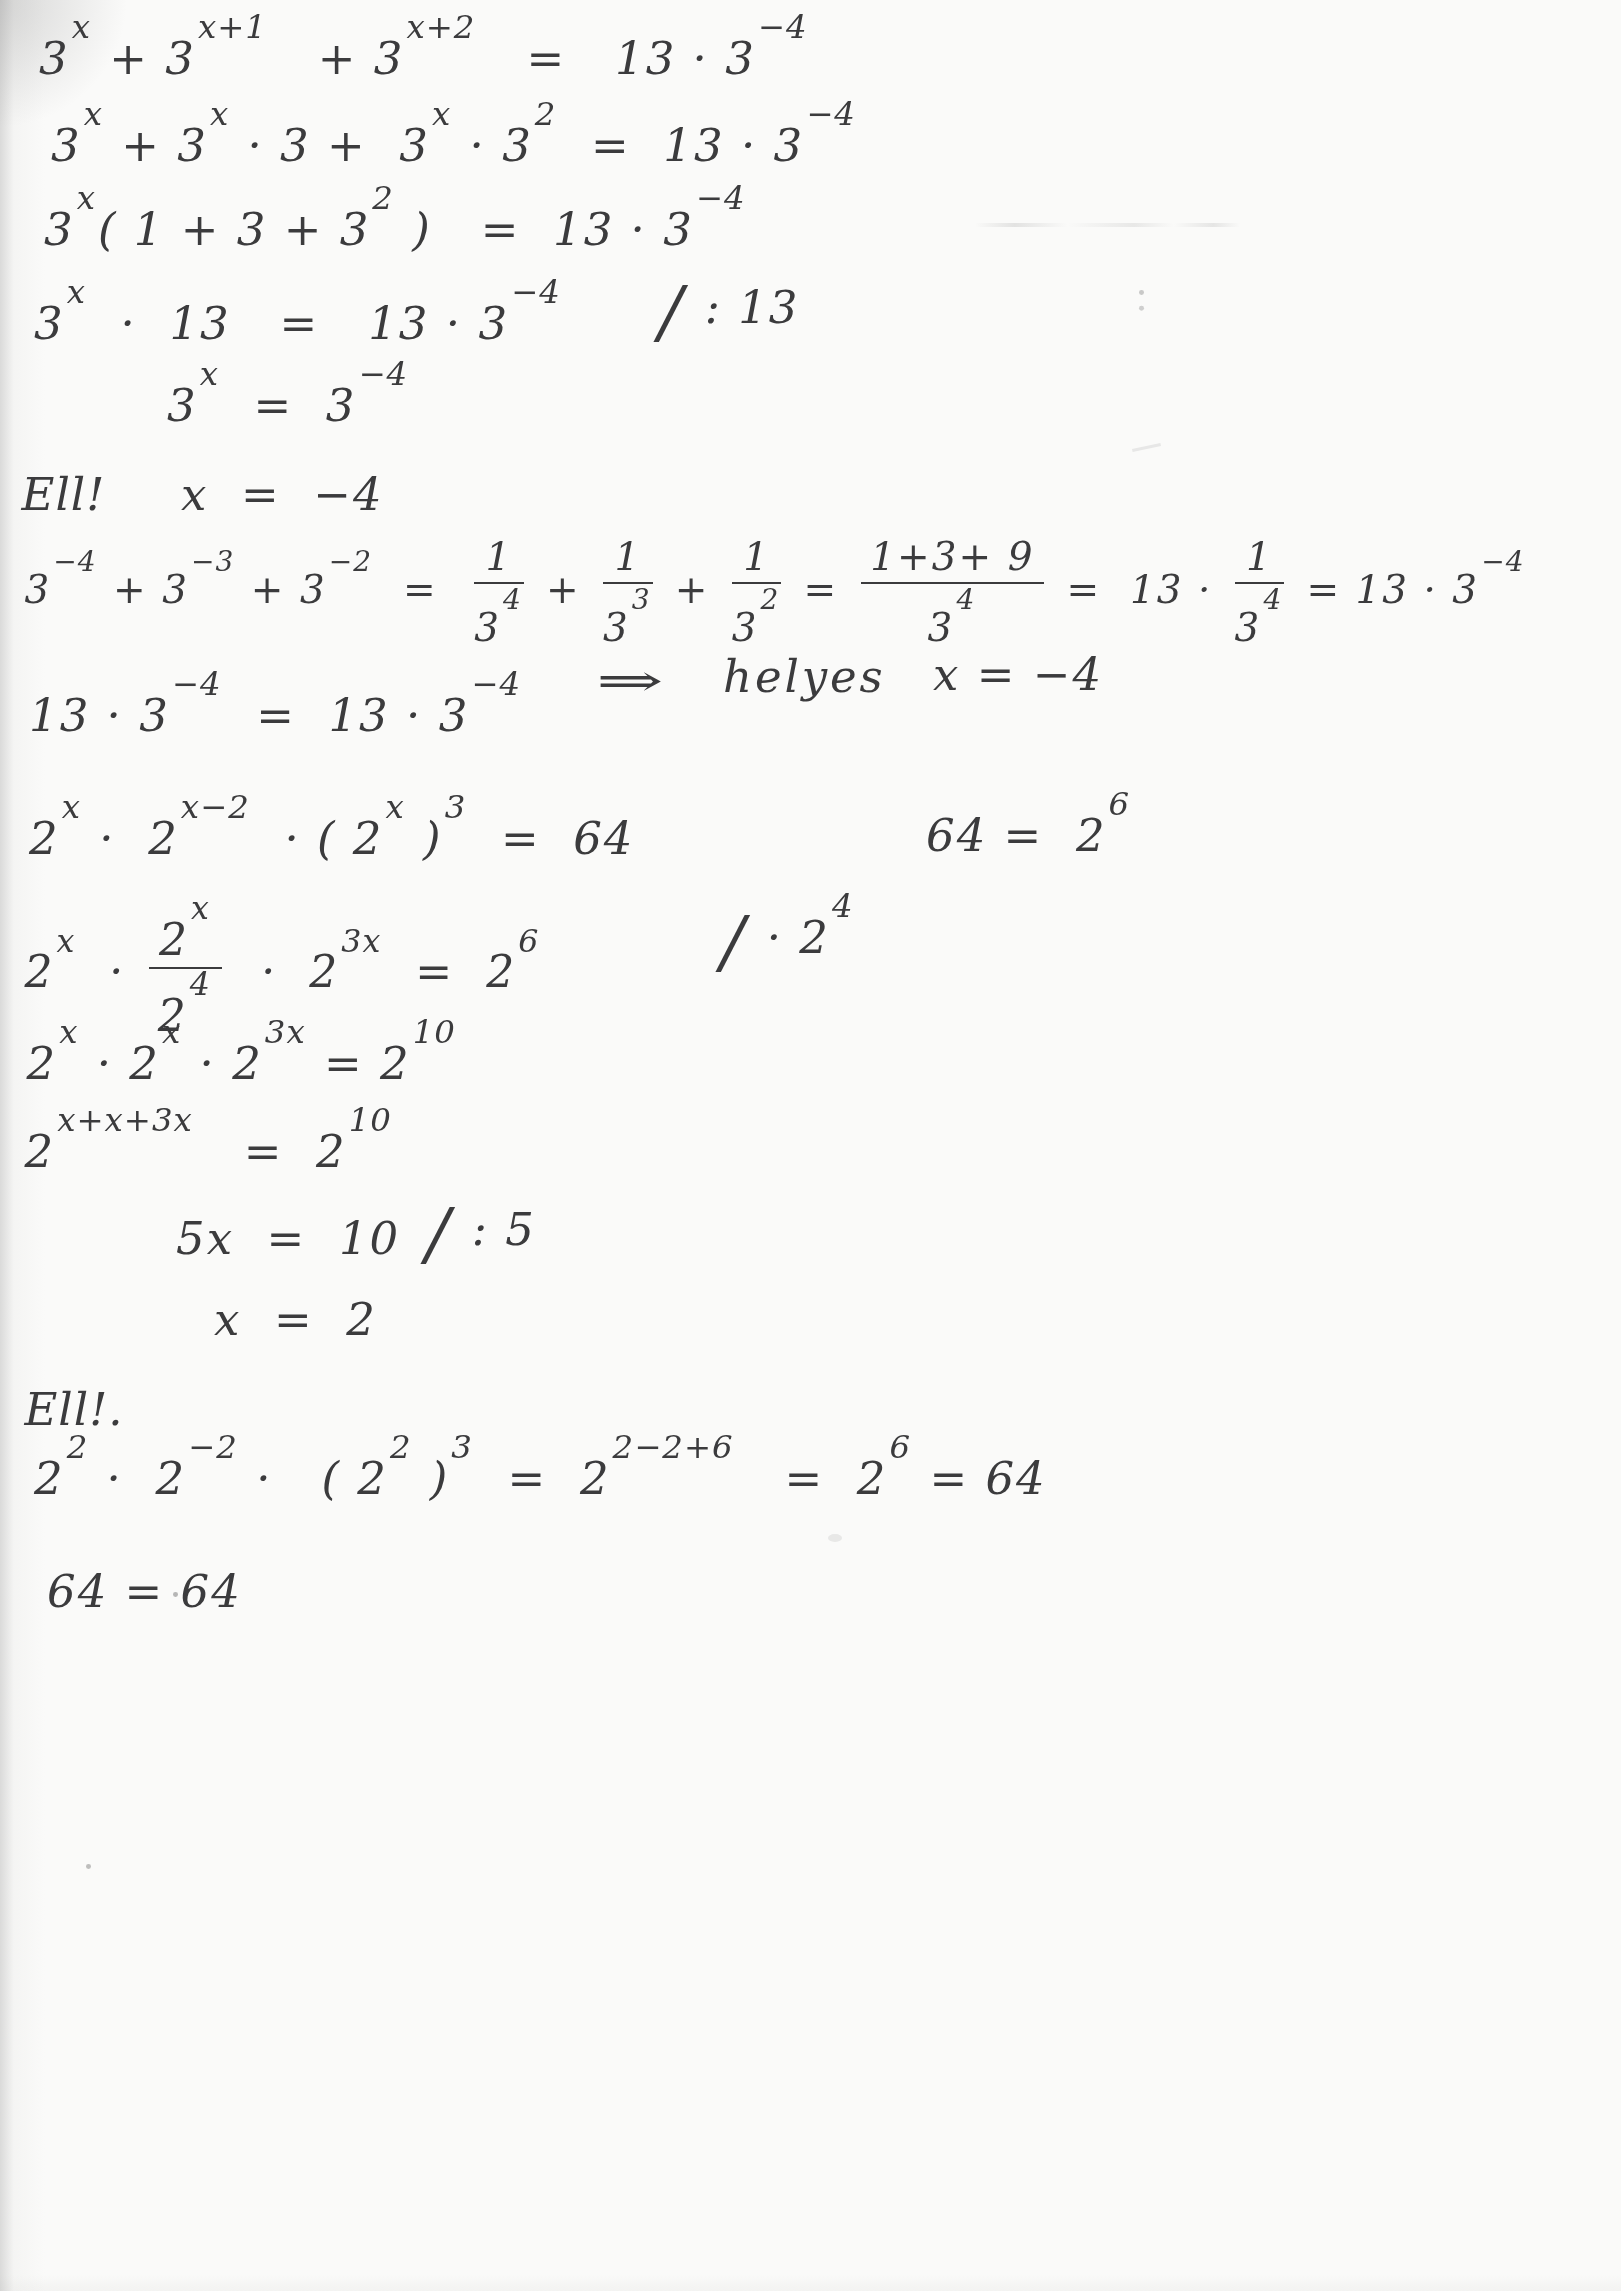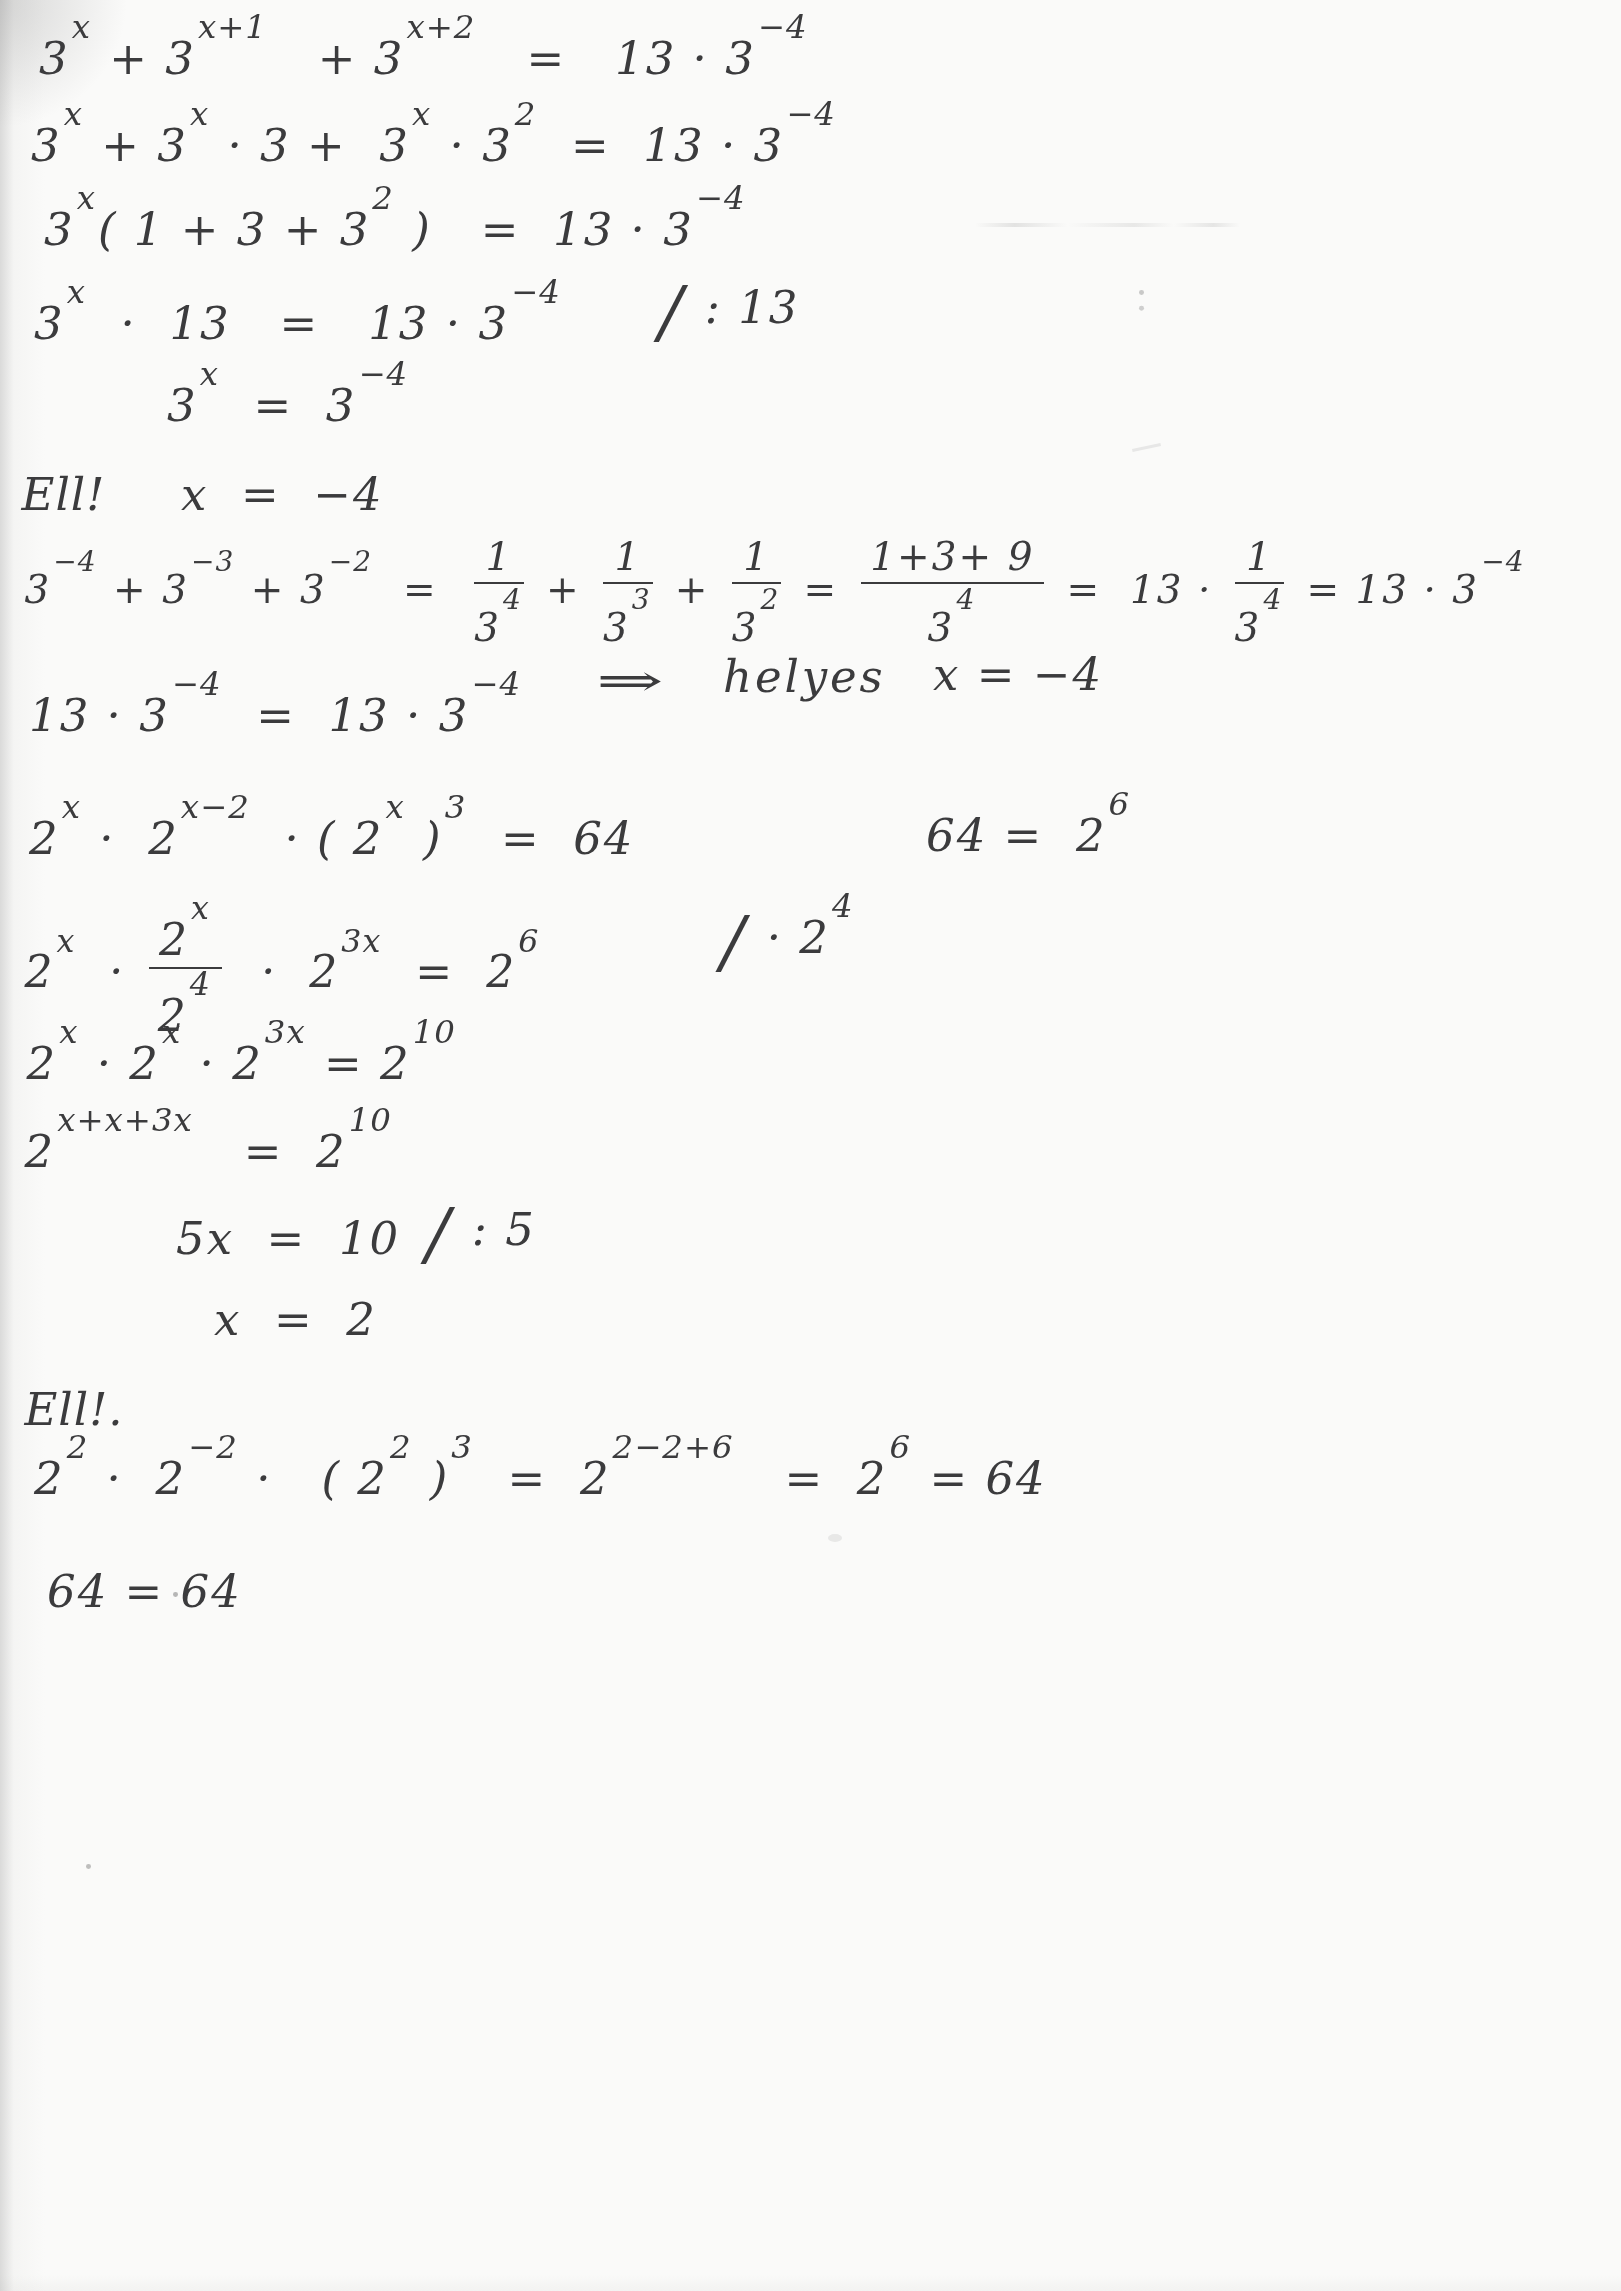--- a/index.html
+++ b/index.html
@@ -71,21 +71,21 @@
 <body>
 
 <div class="page" id="page">
   <div class="smudge s1"></div>
   <div class="smudge s2"></div>
   <div class="smudge s3"></div>
   <div class="smudge s4"></div>
   <div class="smudge s5"></div>
   <div class="smudge s6"></div>
 <div class="line" data-line="p1-l1" style="left: 39px; top: 29px;">3<sup class="e">x</sup> + 3<sup class="e">x+1</sup>   + 3<sup class="e">x+2</sup>   =   13 · 3<sup class="e">−4</sup></div>
-    <div class="line" data-line="p1-l2" style="left: 31px; top: 116px;">3<sup class="e">x</sup> + 3<sup class="e">x</sup> · 3 +  3<sup class="e">x</sup> · 3<sup class="e">2</sup>  =  13 · 3<sup class="e">−4</sup></div>
+    <div class="line" data-line="p1-l2" style="left: 51px; top: 116px;">3<sup class="e">x</sup> + 3<sup class="e">x</sup> · 3 +  3<sup class="e">x</sup> · 3<sup class="e">2</sup>  =  13 · 3<sup class="e">−4</sup></div>
     <div class="line" data-line="p1-l3" style="left: 44px; top: 200px;">3<sup class="e">x</sup>( 1 + 3 + 3<sup class="e">2</sup> )   =  13 · 3<sup class="e">−4</sup></div>
     <div class="line" data-line="p1-l4" style="left: 34px; top: 294px;">3<sup class="e">x</sup>  ·  13   =   13 · 3<sup class="e">−4</sup></div>
     <div class="line" data-line="p1-l4d" style="left: 659px; top: 282px;"><span class="bigslash">/</span> : 13</div>
     <div class="line" data-line="p1-l5" style="left: 167px; top: 376px;">3<sup class="e">x</sup>  =  3<sup class="e">−4</sup></div>
     <div class="line" data-line="p1-check-label" style="left: 21.6px; top: 469px;">Ell!</div>
     <div class="line" data-line="p1-solution" style="left: 181px; top: 469px;">x  =  −4</div>
     <div class="line" data-line="p1-verify1" style="left: 24.5px; top: 537px;">3<sup class="e">−4</sup> + 3<sup class="e">−3</sup> + 3<sup class="e">−2</sup>  =  <span class="frac"><span class="num">1</span><span class="den">3<sup class="e">4</sup></span></span> + <span class="frac"><span class="num">1</span><span class="den">3<sup class="e">3</sup></span></span> + <span class="frac"><span class="num">1</span><span class="den">3<sup class="e">2</sup></span></span> = <span class="frac"><span class="num">1+3+ 9</span><span class="den">3<sup class="e">4</sup></span></span> =  13 · <span class="frac"><span class="num">1</span><span class="den">3<sup class="e">4</sup></span></span> = 13 · 3<sup class="e">−4</sup></div>
     <div class="line" data-line="p1-verify2" style="left: 29px; top: 686px;">13 · 3<sup class="e">−4</sup>  =  13 · 3<sup class="e">−4</sup></div>
     <div class="line" data-line="p1-arrow" style="left: 596px; top: 655px;">⇒</div>
     <div class="line" data-line="p1-correct" style="left: 723px; top: 651px;">helyes</div>

